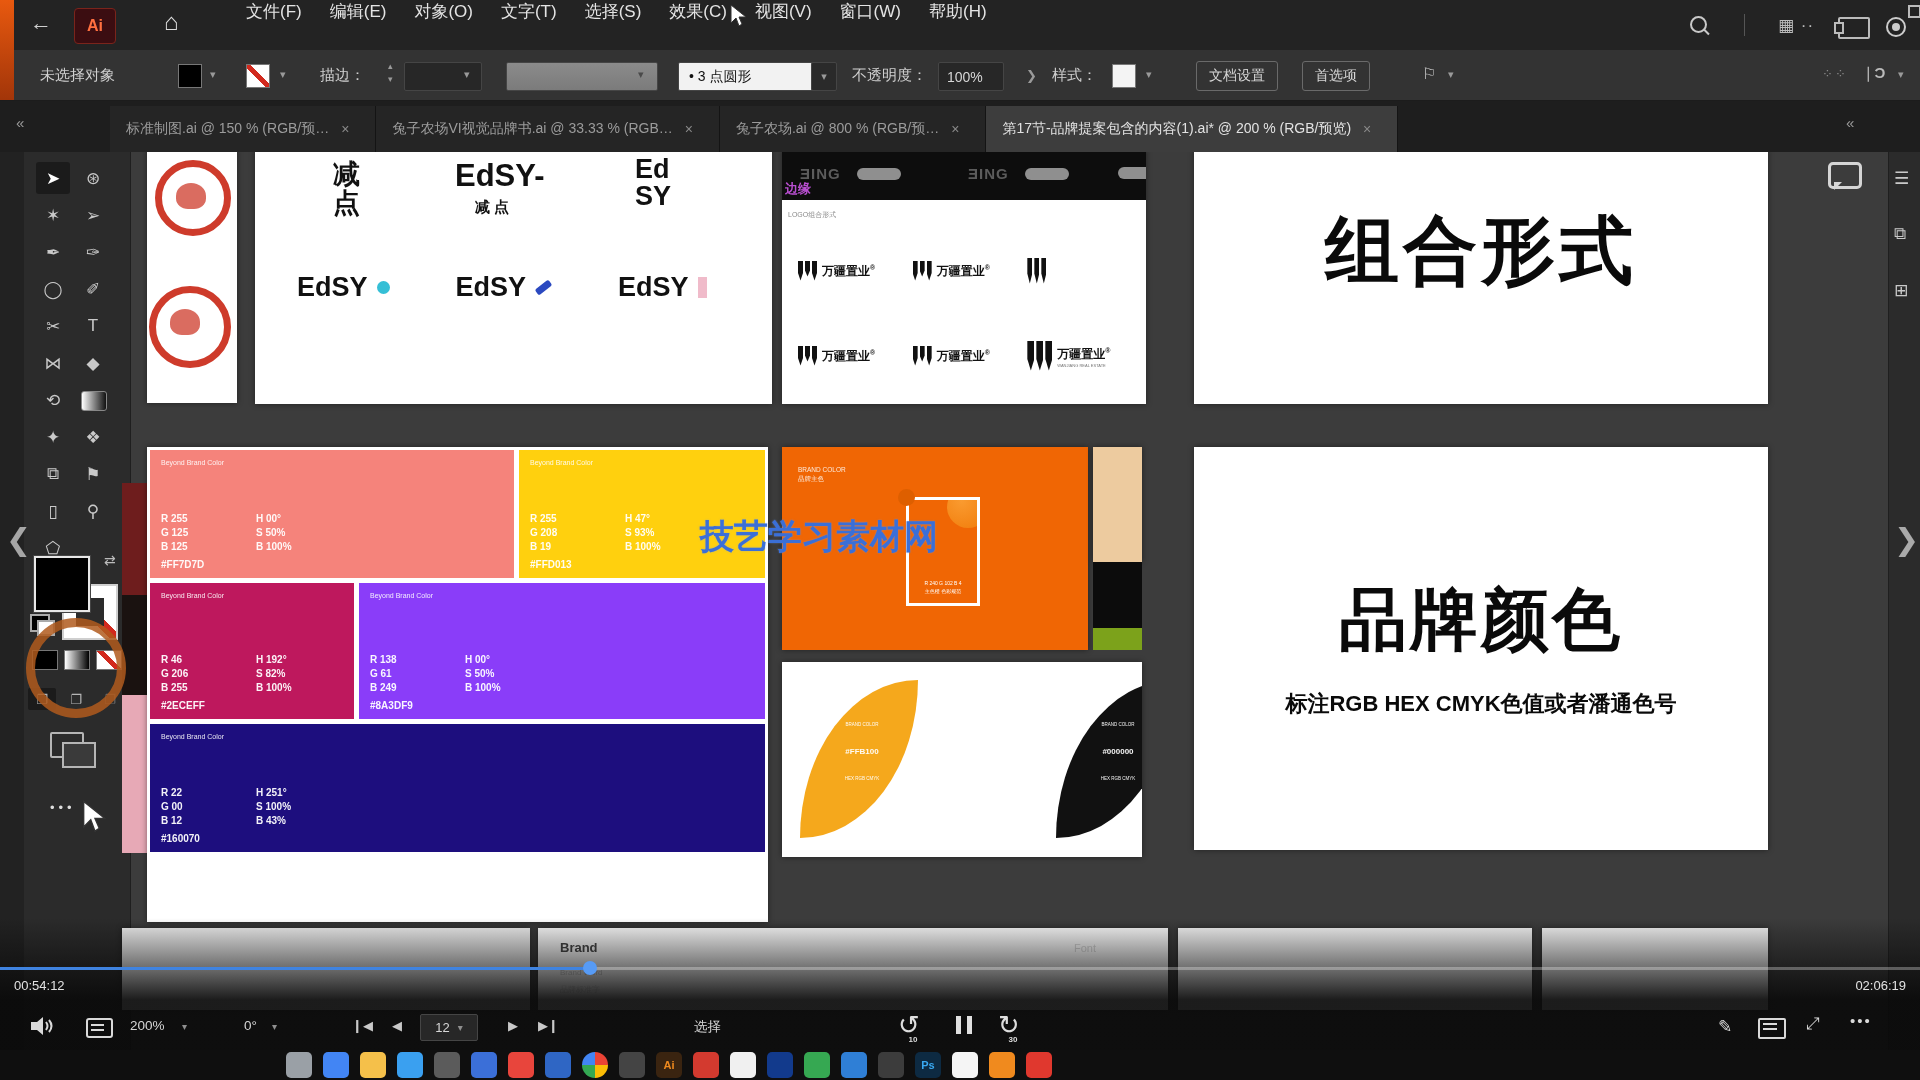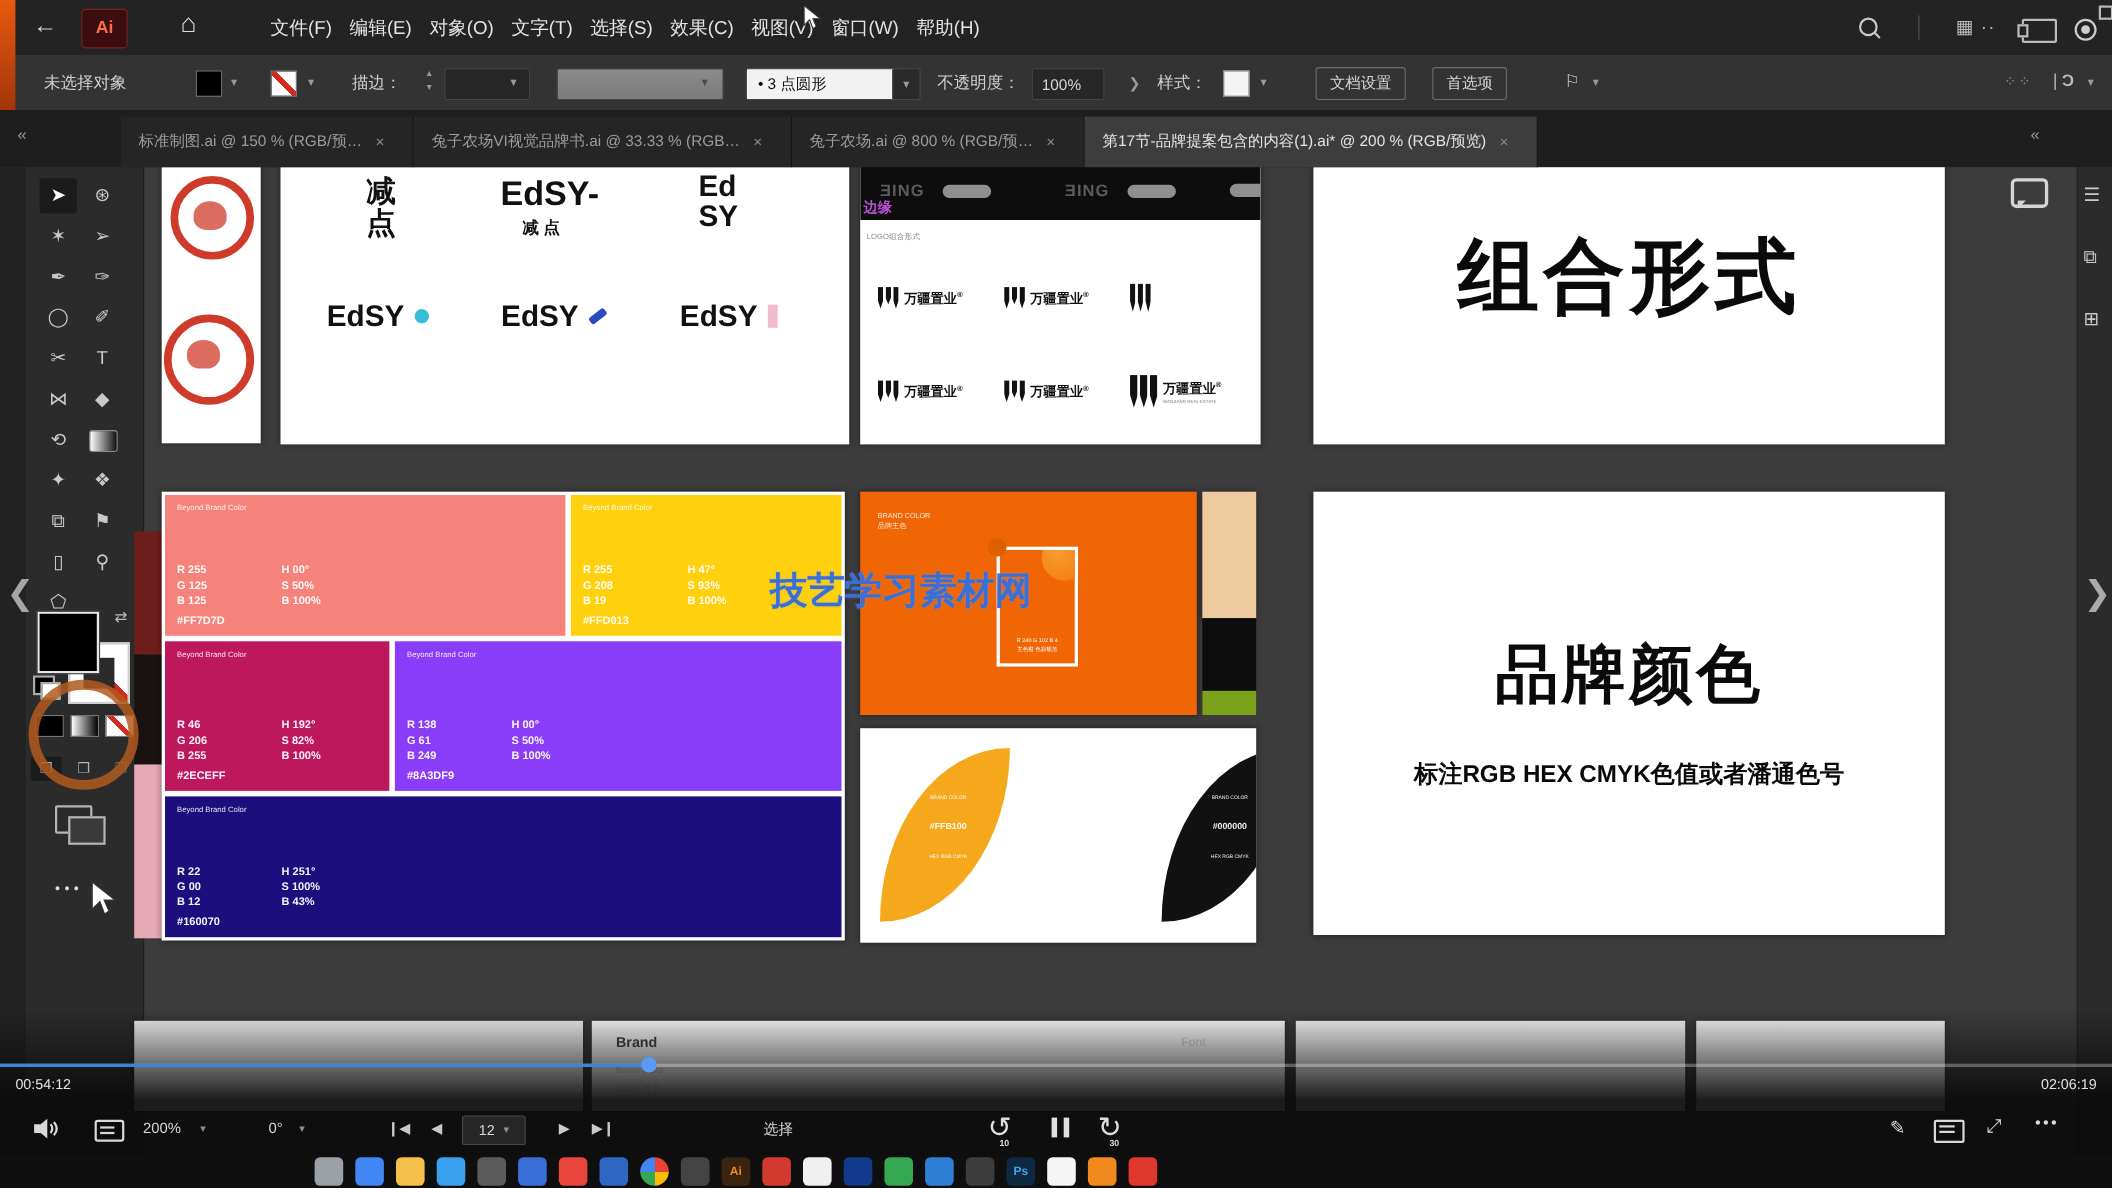--- a/index.html
+++ b/index.html
@@ -7,21 +7,21 @@
   #screen{position:relative;width:1920px;height:1080px;background:#3c3c3c;overflow:hidden;}
   
   #menubar{position:absolute;left:0;top:0;width:1920px;height:50px;background:#232323;z-index:30;}
   #orange-strip{position:absolute;left:0;top:0;width:14px;height:100px;z-index:40;
     background:linear-gradient(#e8590f,#a23509);}
   #back-arrow{position:absolute;left:30px;top:10px;font-size:22px;color:#cfcfcf;}
   #ai-badge{position:absolute;left:74px;top:8px;width:40px;height:34px;background:#3b0d11;
     border:1px solid #7a241b;border-radius:4px;color:#ff7040;font-weight:bold;font-size:16px;
     display:flex;align-items:center;justify-content:center;}
   #home-icon{position:absolute;left:164px;top:8px;font-size:24px;color:#dcdcdc;}
-  #menu-items{position:absolute;left:246px;top:0;height:50px;display:flex;align-items:center;gap:16px;}
+  #menu-items{position:absolute;left:246px;top:0;height:50px;display:flex;align-items:flex-start;gap:28px;}
   .menu-item{color:#e4e4e4;font-size:17px;cursor:default;}
   #search-lens{position:absolute;left:1690px;top:16px;width:13px;height:13px;border:2px solid #c9c9c9;border-radius:50%;}
   #search-lens::after{content:"";position:absolute;left:11px;top:13px;width:7px;height:2px;background:#c9c9c9;transform:rotate(45deg);}
   #mb-divider{position:absolute;left:1744px;top:14px;width:1px;height:22px;background:#555;}
   #ws-grid-icon{position:absolute;left:1778px;top:15px;font-size:17px;color:#bbb;letter-spacing:1px;}
   #ws-win-icon{position:absolute;left:1838px;top:17px;width:28px;height:18px;border:2px solid #bbb;border-radius:2px;}
   #ws-win-icon::after{content:"";position:absolute;left:-6px;top:3px;width:6px;height:8px;background:#232323;border:2px solid #bbb;}
   #rec-icon{position:absolute;left:1886px;top:17px;width:16px;height:16px;border:2px solid #ccc;border-radius:50%;}
   #rec-icon::after{content:"";position:absolute;left:4px;top:4px;width:8px;height:8px;background:#ccc;border-radius:50%;}
   #rec-sq{position:absolute;left:1908px;top:5px;width:9px;height:9px;border:2px solid #bbb;}
@@ -406,21 +406,21 @@
           </span>
           <span><span class="wjtext">万疆置业<span class="wjreg">®</span></span><div class="wjsub">WANJIANG REAL ESTATE</div></span>
         </div>
       </div>
   </div>
 
   <div class="artboard" style="left:1194px;top:150px;width:574px;height:254px;">
     <div class="big-title" style="top:52px;font-size:74px;letter-spacing:4px;">组合形式</div>
   </div>
 
-  <div class="artboard" style="left:147px;top:447px;width:621px;height:408px;">
+  <div class="artboard" style="left:147px;top:447px;width:621px;height:475px;">
     <div id="pblocks" style="position:absolute;inset:0;">
         <div class="pblock pb-coral" style="background: rgb(245, 131, 123);">
           <div class="pb-label">Beyond Brand Color</div>
           <div class="pb-c1">
             <span>R 255</span>
             <span>G 125</span>
             <span>B 125</span>
           </div>
           <div class="pb-c2">
             <span>H 00°</span>
@@ -519,21 +519,21 @@
           <div class="leaf-text">
             <span class="s1">BRAND COLOR</span>
             <span class="hx">#000000</span>
             <span class="s2">HEX RGB CMYK</span>
           </div>
         </div>
       </div>
   </div>
 
   <div class="artboard" style="left:1194px;top:447px;width:574px;height:403px;">
-    <div class="big-title" style="top:128px;font-size:58px;letter-spacing:3px;">品牌颜色</div>
+    <div class="big-title" style="top:128px;font-size:68px;letter-spacing:3px;">品牌颜色</div>
     <div class="big-title" style="top:242px;font-size:22px;font-weight:600;">标注RGB HEX CMYK色值或者潘通色号</div>
   </div>
 
   <div class="partial" style="left:122px;width:408px;background:#ececec;"></div>
   <div class="partial" style="left:538px;width:630px;background:#f7f7f7;">
     <span style="position:absolute;left:22px;top:12px;font-size:13px;font-weight:600;color:#444;">Brand</span>
     <span style="position:absolute;left:22px;top:40px;font-size:8px;color:#c2c2c2;">Brand Word</span>
     <span style="position:absolute;left:22px;top:56px;font-size:8px;color:#cfcfcf;">品牌标准字</span>
     <span style="position:absolute;right:72px;top:14px;font-size:11px;color:#cfcfcf;">Font</span>
   </div>

